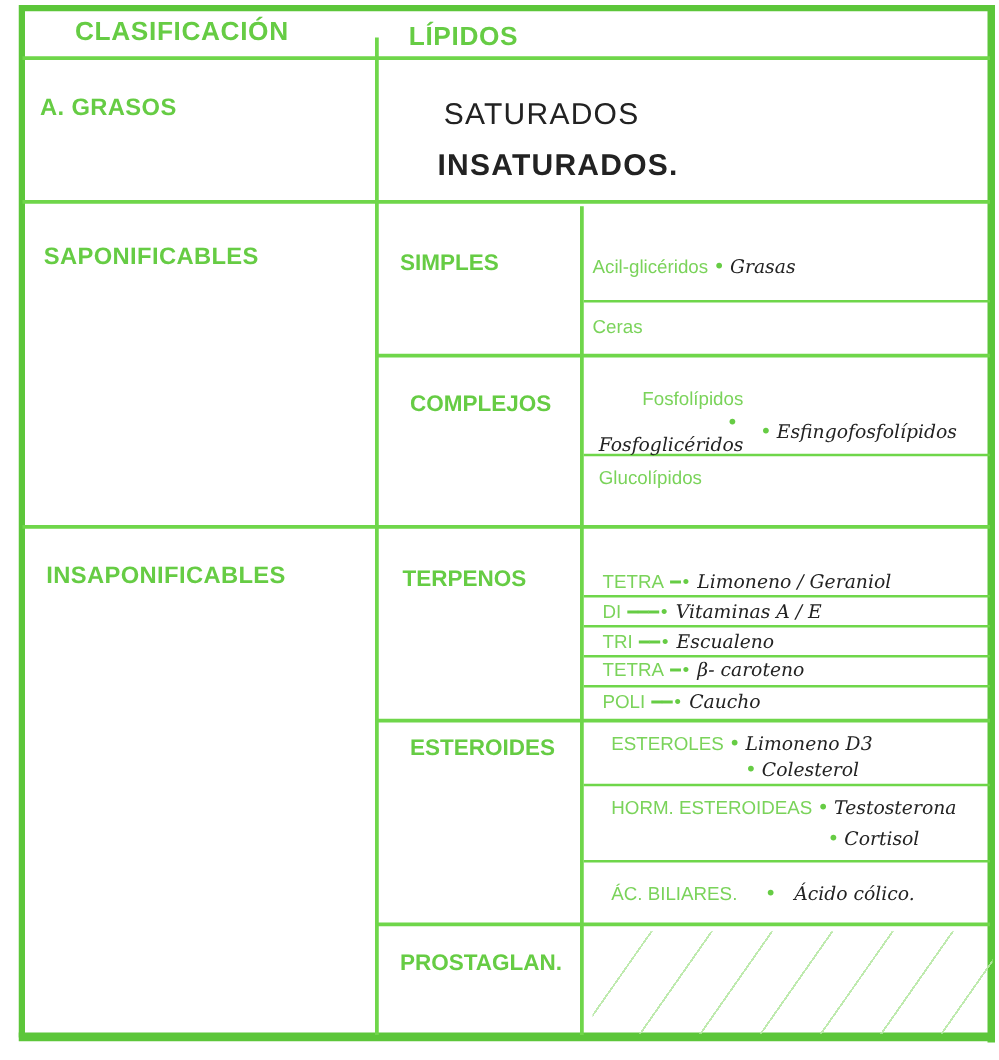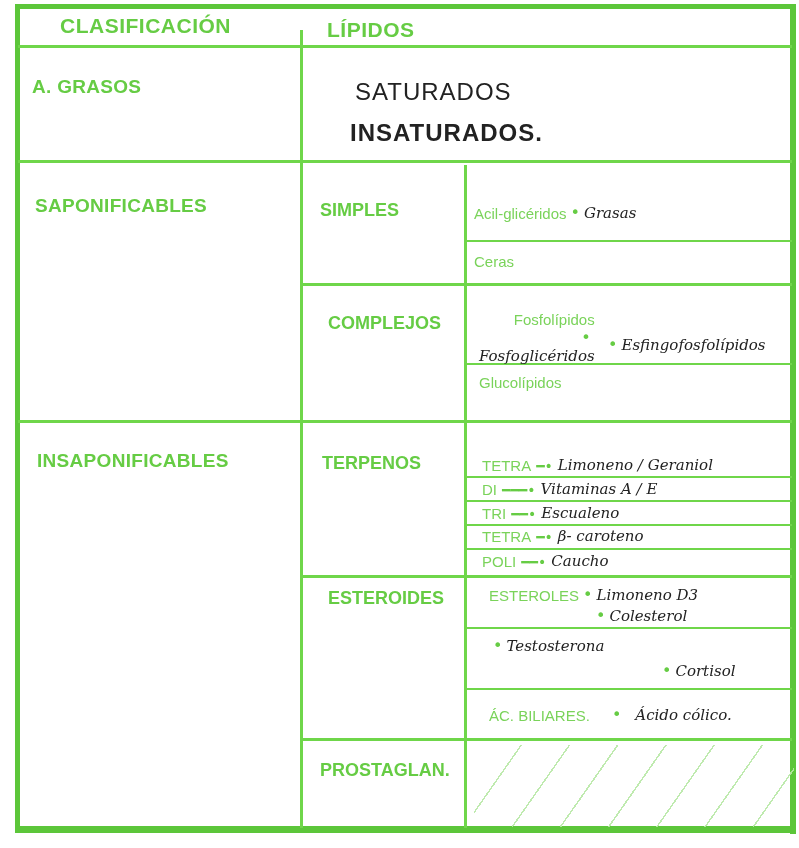--- a/index.html
+++ b/index.html
@@ -118,20 +118,21 @@
   <div class="row" style="left:477px;top:585px;">
     <span class="g-label">ESTEROLES</span>
     <span class="dot">•</span>
     <span class="ink">Limoneno D3</span>
   </div>
   <div class="row" style="left:580px;top:606px;">
     <span class="dot">•</span>
     <span class="ink">Colesterol</span>
   </div>
   <div class="row" style="left:477px;top:636px;">
+    <span class="g-label">HORM. ESTEROIDEAS</span>
     <span class="dot">•</span>
     <span class="ink">Testosterona</span>
   </div>
   <div class="row" style="left:646px;top:661px;">
     <span class="dot">•</span>
     <span class="ink">Cortisol</span>
   </div>
   <div class="row" style="left:477px;top:705px;gap:10px;">
     <span class="g-label">ÁC. BILIARES.</span>
     <span class="dot" style="margin-left:12px;">•</span>

